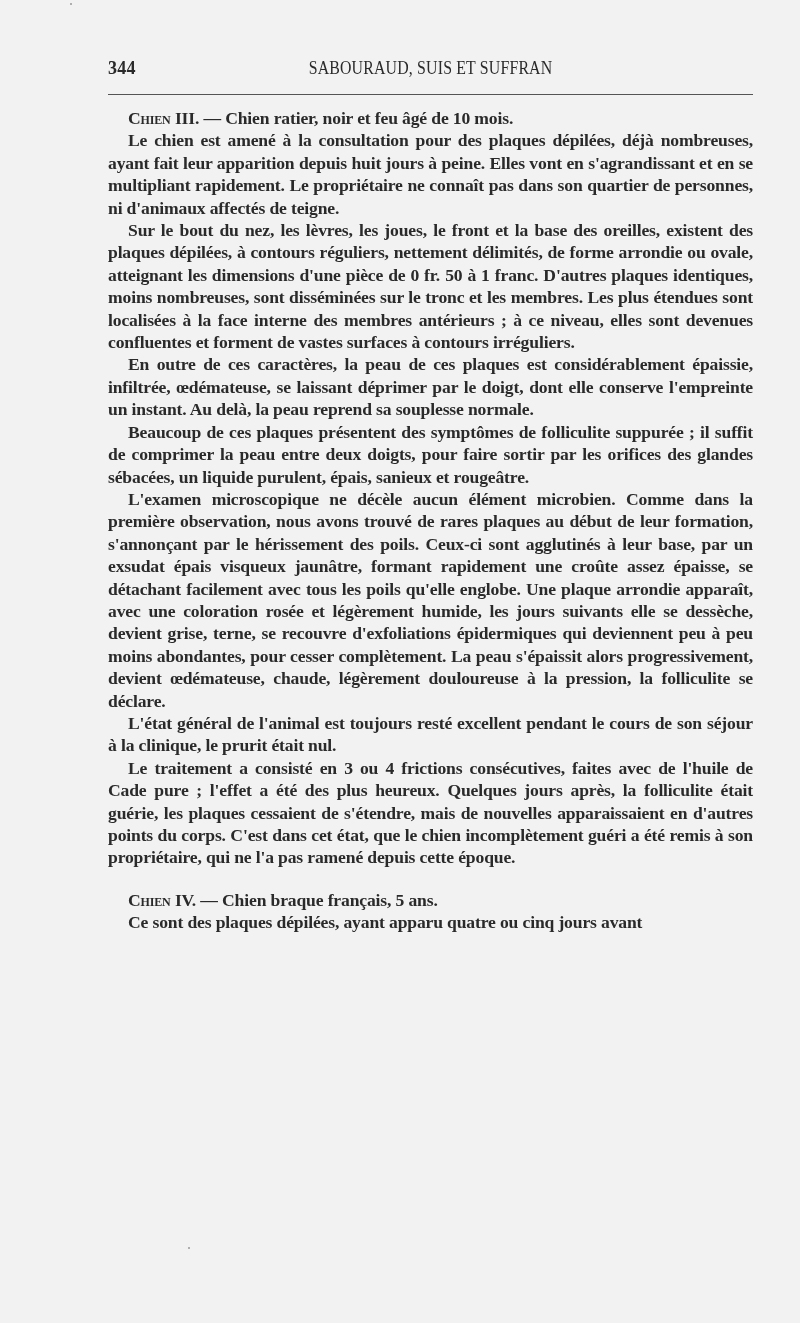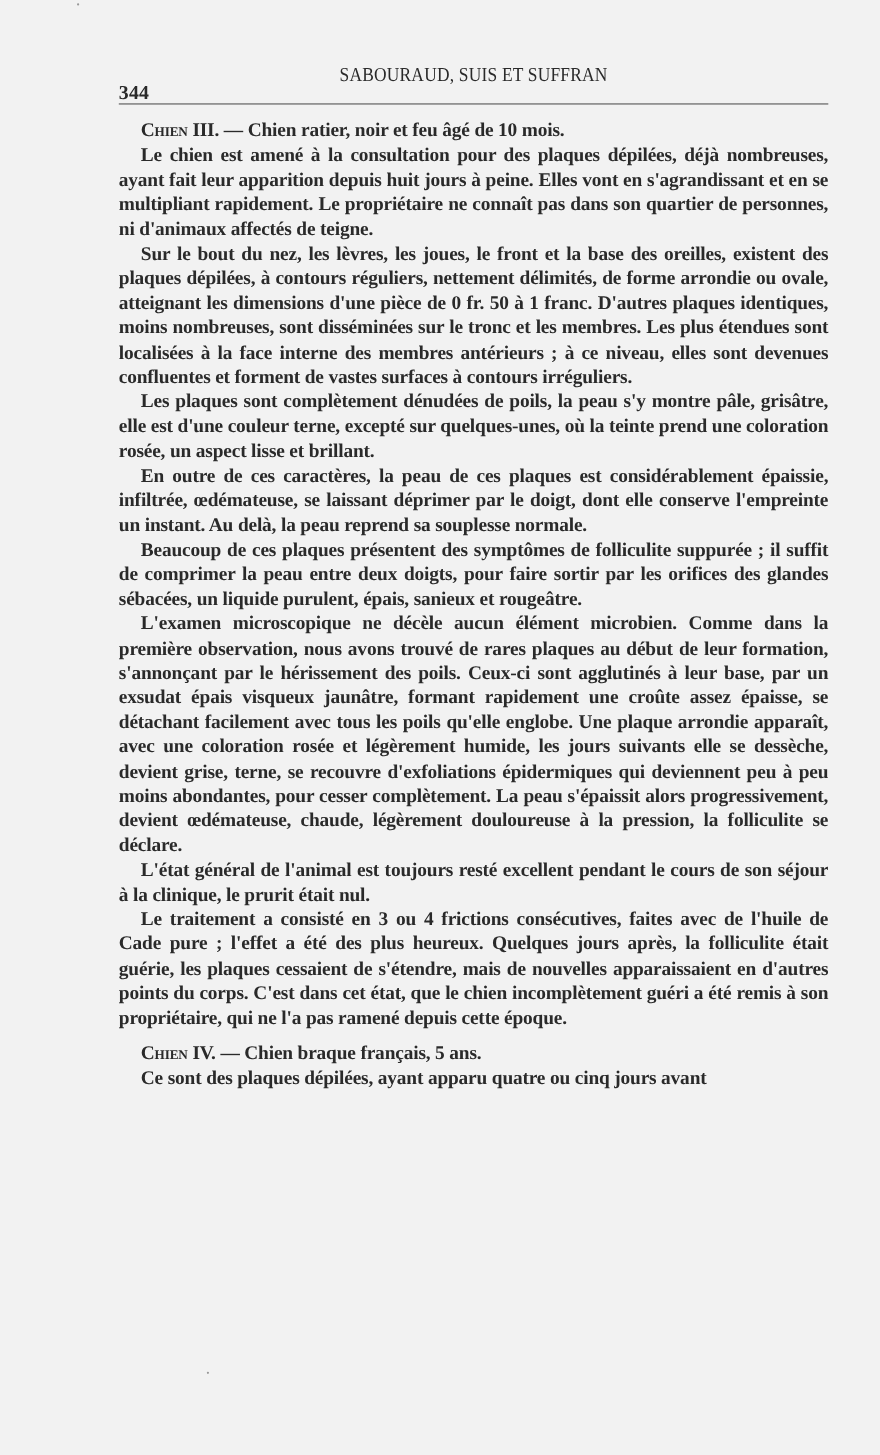--- a/index.html
+++ b/index.html
@@ -20,21 +20,21 @@
     }
     .running-head {
       position: relative;
       height: 26px;
       font-size: 18px;
       letter-spacing: 0.2px;
     }
     .page-number {
       position: absolute;
       left: 0;
-      top: 16px;
+      top: 0;
       font-weight: bold;
     }
     .running-title {
       position: absolute;
       left: 0;
       right: 0;
       top: 0;
       text-align: center;
       transform: scaleX(0.88);
     }
@@ -54,21 +54,21 @@
     .body-text p {
       margin: 0;
       text-indent: 20px;
       text-align: justify;
       font-weight: bold;
     }
     .body-text p.case-head {
       text-align: left;
     }
     .body-text p.spaced {
-      margin-top: 10px;
+      margin-top: 20px;
     }
     .smallcaps {
       font-variant: small-caps;
     }
     .speck { position: absolute; width: 2px; height: 2px; background: #999; border-radius: 1px; }
   </style>
 </head>
 <body>
 
 <div class="speck" style="left:70px;top:3px;"></div>
@@ -79,21 +79,20 @@
     <span class="page-number">344</span>
     <div class="running-title">SABOURAUD, SUIS ET SUFFRAN</div>
   </div>
   <hr class="rule">
 
   <div class="body-text">
 
     <p class="case-head"><span class="smallcaps">Chien</span> <span>III.</span><span> — Chien ratier, noir et feu âgé de 10 mois.</span></p>
     <p>Le chien est amené à la consultation pour des plaques dépilées, déjà nombreuses, ayant fait leur apparition depuis huit jours à peine. Elles vont en s'agrandissant et en se multipliant rapidement. Le propriétaire ne connaît pas dans son quartier de personnes, ni d'animaux affectés de teigne.</p>
     <p>Sur le bout du nez, les lèvres, les joues, le front et la base des oreilles, existent des plaques dépilées, à contours réguliers, nettement délimités, de forme arrondie ou ovale, atteignant les dimensions d'une pièce de 0 fr. 50 à 1 franc. D'autres plaques identiques, moins nombreuses, sont disséminées sur le tronc et les membres. Les plus étendues sont localisées à la face interne des membres antérieurs ; à ce niveau, elles sont devenues confluentes et forment de vastes surfaces à contours irréguliers.</p>
-    <p>Les plaques sont complètement dénudées de poils, la peau s'y montre pâle, grisâtre, elle est d'une couleur terne, excepté sur quelques-unes, où la teinte prend une coloration rosée, un aspect lisse et brillant.</p>
     <p>En outre de ces caractères, la peau de ces plaques est considérablement épaissie, infiltrée, œdémateuse, se laissant déprimer par le doigt, dont elle conserve l'empreinte un instant. Au delà, la peau reprend sa souplesse normale.</p>
     <p>Beaucoup de ces plaques présentent des symptômes de folliculite suppurée ; il suffit de comprimer la peau entre deux doigts, pour faire sortir par les orifices des glandes sébacées, un liquide purulent, épais, sanieux et rougeâtre.</p>
     <p>L'examen microscopique ne décèle aucun élément microbien. Comme dans la première observation, nous avons trouvé de rares plaques au début de leur formation, s'annonçant par le hérissement des poils. Ceux-ci sont agglutinés à leur base, par un exsudat épais visqueux jaunâtre, formant rapidement une croûte assez épaisse, se détachant facilement avec tous les poils qu'elle englobe. Une plaque arrondie apparaît, avec une coloration rosée et légèrement humide, les jours suivants elle se dessèche, devient grise, terne, se recouvre d'exfoliations épidermiques qui deviennent peu à peu moins abondantes, pour cesser complètement. La peau s'épaissit alors progressivement, devient œdémateuse, chaude, légèrement douloureuse à la pression, la folliculite se déclare.</p>
     <p>L'état général de l'animal est toujours resté excellent pendant le cours de son séjour à la clinique, le prurit était nul.</p>
     <p>Le traitement a consisté en 3 ou 4 frictions consécutives, faites avec de l'huile de Cade pure ; l'effet a été des plus heureux. Quelques jours après, la folliculite était guérie, les plaques cessaient de s'étendre, mais de nouvelles apparaissaient en d'autres points du corps. C'est dans cet état, que le chien incomplètement guéri a été remis à son propriétaire, qui ne l'a pas ramené depuis cette époque.</p>
 
     <p class="case-head spaced"><span class="smallcaps">Chien</span> <span>IV.</span><span> — Chien braque français, 5 ans.</span></p>
     <p>Ce sont des plaques dépilées, ayant apparu quatre ou cinq jours avant</p>
   </div>
 </div>

